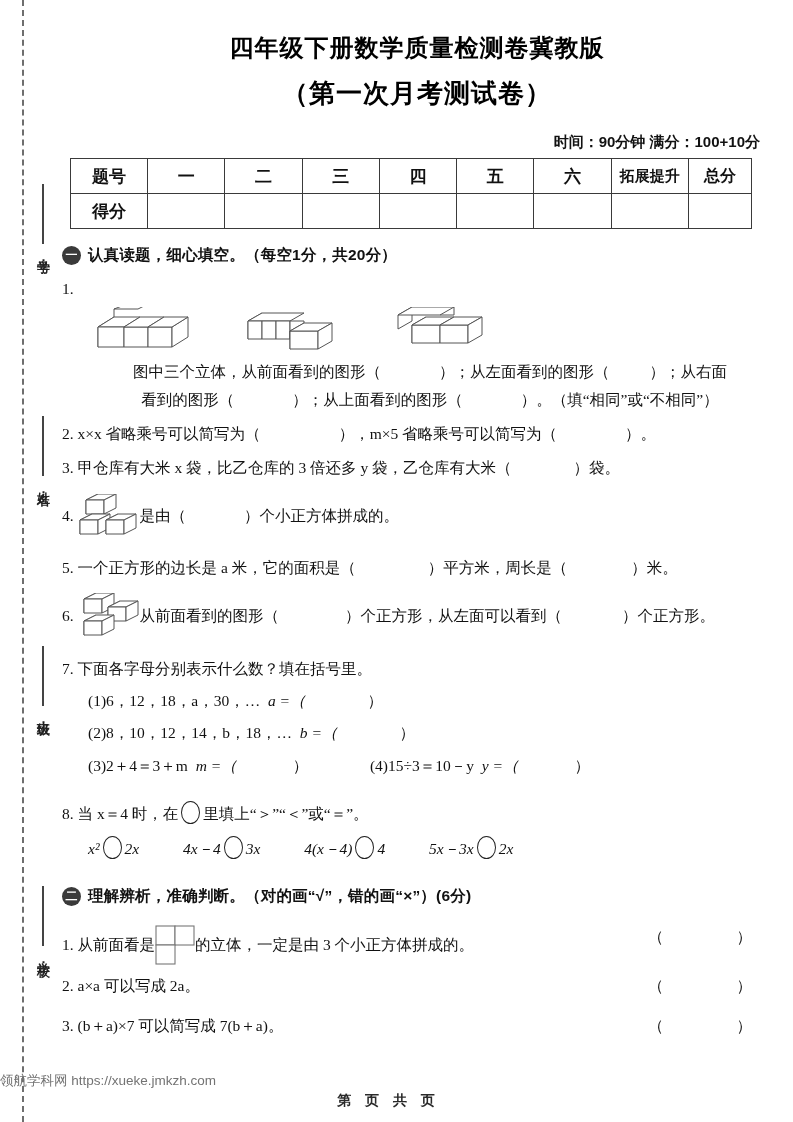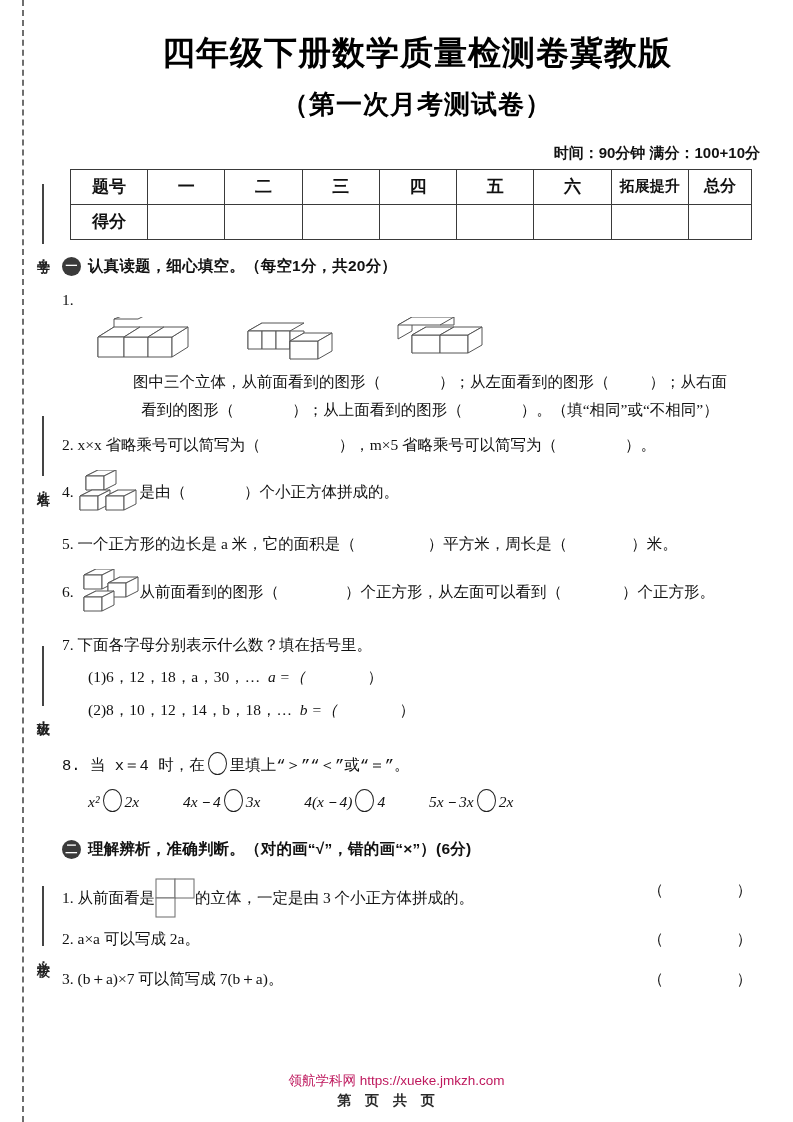--- a/index.html
+++ b/index.html
@@ -61,21 +61,21 @@
     position: absolute;
     left: 62px;
     top: 0;
     width: 710px;
     height: 1122px;
   }
 
   .title-main {
     text-align: center;
     font-family: Liberation Sans, sans-serif;
-    font-size: 33px;
+    font-size: 24px;
     font-weight: bold;
     letter-spacing: 1px;
     margin-top: 34px;
     line-height: 1.18;
     color: #000;
   }
   .title-sub {
     text-align: center;
     font-family: "Liberation Sans", "DejaVu Sans", sans-serif;
     font-size: 26px;
@@ -192,24 +192,24 @@
     vertical-align: middle;
     position: relative;
   }
 
   
   .footer-watermark {
     position: absolute;
     left: 0;
     right: 0;
     top: 1072px;
-    text-align: center;
+    text-align: left;
     font-family: "Liberation Sans", "DejaVu Sans", sans-serif;
     font-size: 13.5px;
-    color: #be185d;
+    color: #737373;
   }
   .footer-page {
     position: absolute;
     left: 0;
     right: 16px;
     top: 1092px;
     text-align: center;
     font-family: "Liberation Sans", "DejaVu Sans", sans-serif;
     font-size: 14px;
     font-weight: bold;
@@ -336,20 +336,24 @@
     <div class="qline indent">
       <span>看到的图形（</span><span class="blank"></span><span>）；从上面看到的图形（</span><span class="blank"></span><span>）。（填“相同”或“不相同”）</span>
     </div>
   </div>
 
   <div class="q">
     <span class="num">2.</span>
     <span>x×x 省略乘号可以简写为（</span><span class="blank" style="min-width:78px;"></span><span>），m×5 省略乘号可以简写为（</span><span class="blank" style="min-width:68px;"></span><span>）。</span>
   </div>
 
+  <div class="q">
+    <span class="num">3.</span>
+    <span>甲仓库有大米 x 袋，比乙仓库的 3 倍还多 y 袋，乙仓库有大米（</span><span class="blank" style="min-width:62px;"></span><span>）袋。</span>
+  </div>
 
   <div class="q" style="margin-top:14px;">
     <span class="num">4.</span>
     <span class="inline-fig">
       <svg width="62" height="46" viewBox="0 0 62 46" style="vertical-align:-14px;">
         <g fill="#fff" stroke="#555" stroke-width="1">
           <path d="M8 20 L8 6 L20 0 L20 14 Z"></path>
           <path d="M8 6 L26 6 L38 0 L20 0 Z"></path>
           <path d="M8 20 L26 20 L26 6 L8 6 Z"></path>
           <path d="M26 20 L38 14 L38 0 L26 6 Z"></path>
@@ -396,22 +400,27 @@
   <div class="q" style="margin-top:16px;">
     <span class="num">7.</span>
     <span>下面各字母分别表示什么数？填在括号里。</span>
   </div>
   <div class="q indent" style="margin-top:9px;">
     <span>(1)6，12，18，a，30，…</span>&nbsp;&nbsp;<span class="mi">a =（</span><span class="blank" style="min-width:62px;"></span><span>）</span>
   </div>
   <div class="q indent" style="margin-top:9px;">
     <span>(2)8，10，12，14，b，18，…</span>&nbsp;&nbsp;<span class="mi">b =（</span><span class="blank" style="min-width:62px;"></span><span>）</span>
   </div>
-
-  <div class="q" style="margin-top:31px;font-family:Liberation Mono, monospace;">
+  <div class="q indent" style="margin-top:9px;">
+    <span>(3)2＋4＝3＋m</span>&nbsp;&nbsp;<span class="mi">m =（</span><span class="blank" style="min-width:56px;"></span><span>）</span>
+    <span style="display:inline-block;width:54px;"></span>
+    <span>(4)15÷3＝10－y</span>&nbsp;&nbsp;<span class="mi">y =（</span><span class="blank" style="min-width:56px;"></span><span>）</span>
+  </div>
+
+  <div class="q" style="margin-top:24px;">
     <span class="num">8.</span>
     <span>当 x＝4 时，在</span><span class="circ"></span><span>里填上“＞”“＜”或“＝”。</span>
   </div>
   <div class="q indent" style="margin-top:11px;">
     <span class="mi">x²</span><span class="circ"></span><span class="mi">2x</span>
     <span style="display:inline-block;width:36px;"></span>
     <span class="mi">4x－4</span><span class="circ"></span><span class="mi">3x</span>
     <span style="display:inline-block;width:36px;"></span>
     <span class="mi">4(x－4)</span><span class="circ"></span><span class="mi">4</span>
     <span style="display:inline-block;width:36px;"></span>

